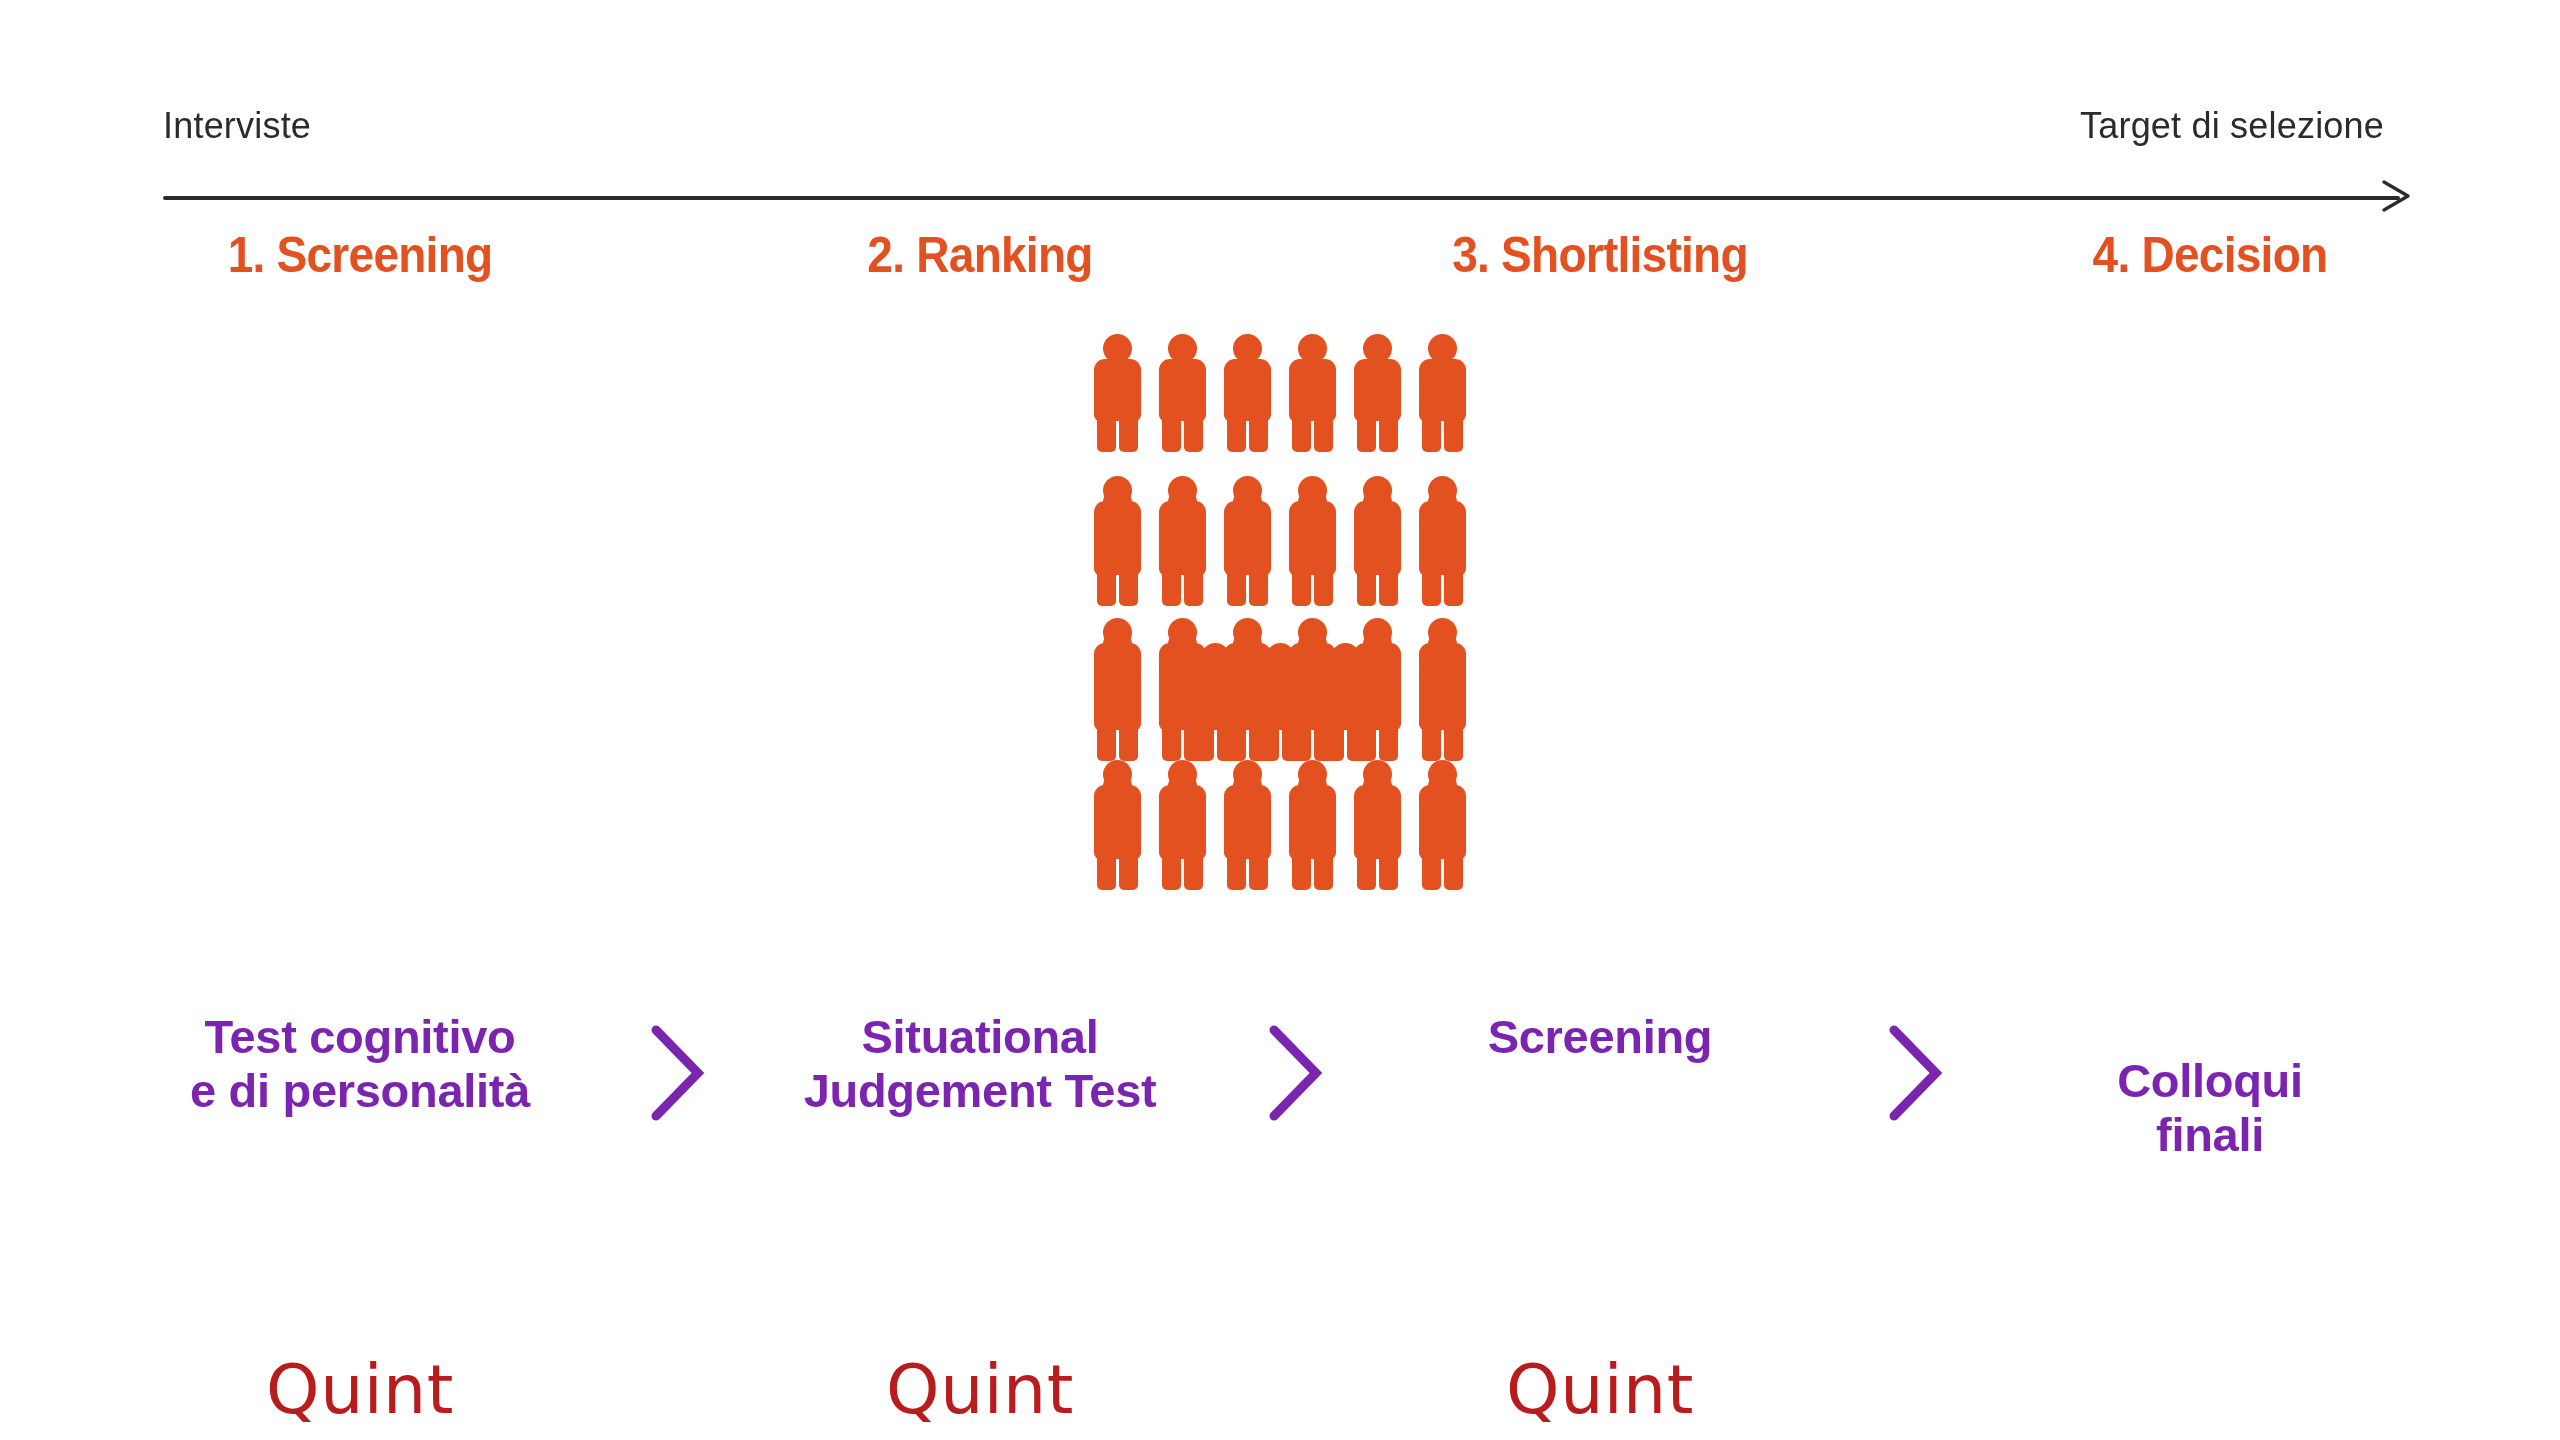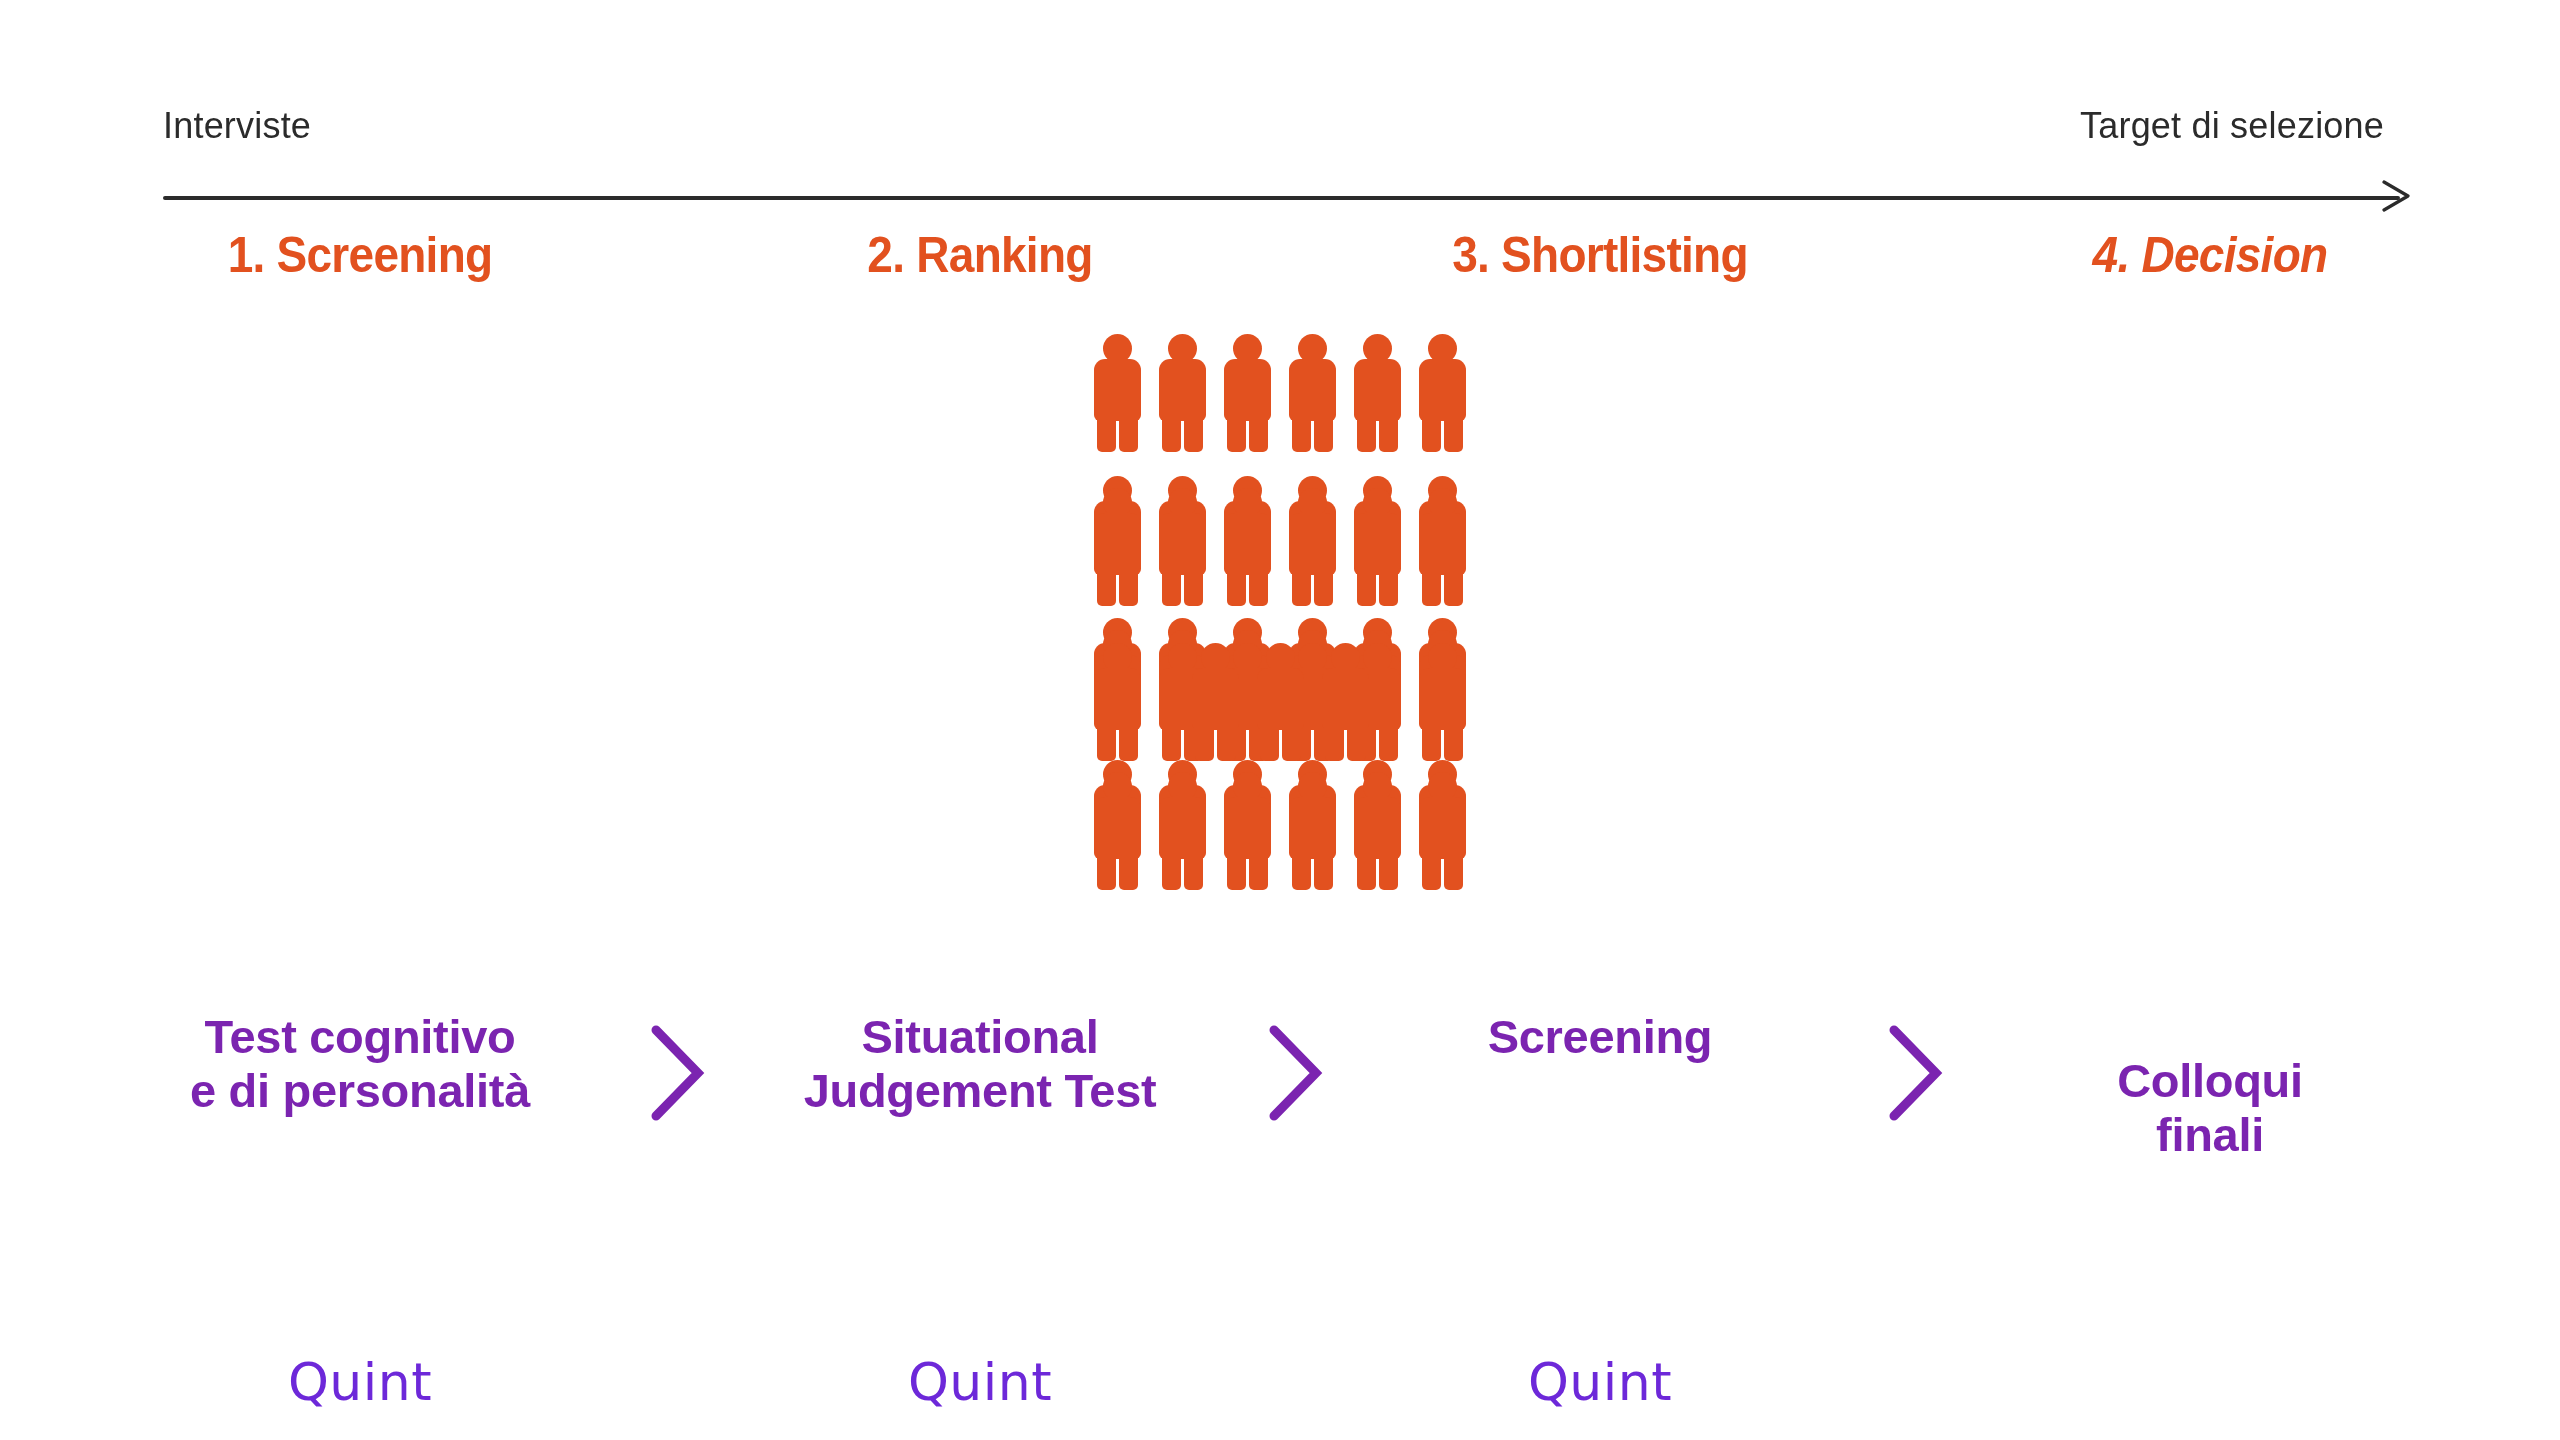--- a/index.html
+++ b/index.html
@@ -29,21 +29,21 @@
   }
 
   
   .stages{
     position:absolute;left:0;top:226px;width:2560px;height:1000px;
   }
   .stage{position:absolute;top:0;}
   .stage.s1{left:100px;width:520px;}
   .stage.s2{left:720px;width:520px;}
   .stage.s3{left:1340px;width:520px;}
-  .stage.s4{left:1960px;width:500px;font-style:italic;}
+  .stage.s4{left:1960px;width:500px;}
 
   .stage-title{
     text-align:center;
     font-size:50px;
     font-weight:700;
     color:#E2511F;
     letter-spacing:-0.8px;
     margin:0 0 18px 0;
     white-space:nowrap;
     transform:scaleX(.92);
@@ -116,22 +116,22 @@
   .brand-row{
     position:absolute;left:0;top:1130px;width:2560px;height:230px;
   }
   .brandcol{position:absolute;top:0;text-align:center;}
   .brandcol.s1{left:100px;width:520px;}
   .brandcol.s2{left:720px;width:520px;}
   .brandcol.s3{left:1340px;width:520px;}
   .brandcol.s4{left:1960px;width:500px;}
 
   .quint{
-    font-size:52px;
-    color:#6d28d9;
+    font-size:68px;
+    color:#b91c1c;
     font-weight:400;
     letter-spacing:0.5px;
     line-height:1;
     margin-bottom:28px;
     font-family:"DejaVu Sans", sans-serif;
   }
   .vendor{
     display:flex;align-items:center;justify-content:center;gap:14px;
     height:62px;
   }

